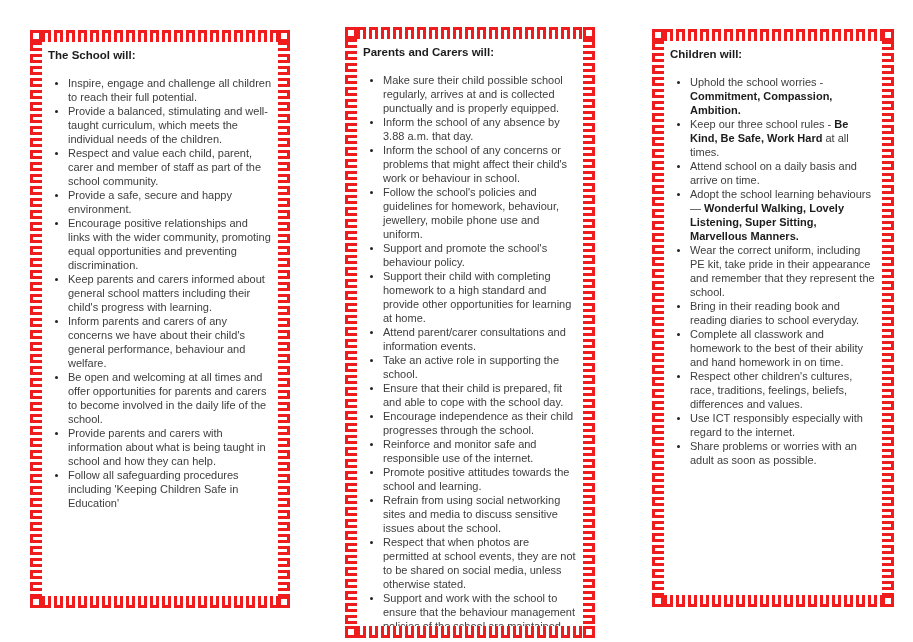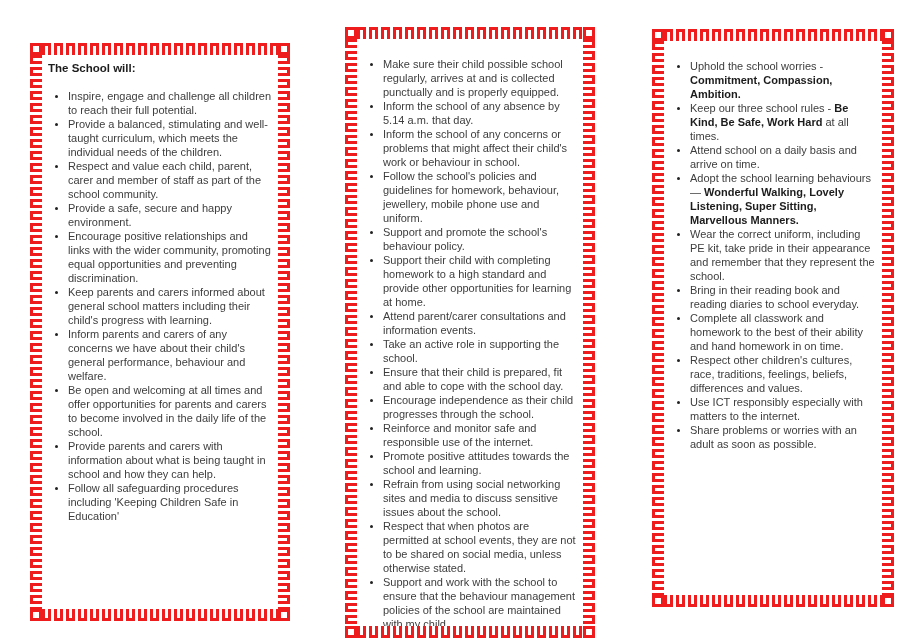--- a/index.html
+++ b/index.html
@@ -13,21 +13,21 @@
   body {
     width: 913px; height: 642px;
     background: var(--bg);
     font-family: "Liberation Sans", sans-serif;
     position: relative;
     overflow: hidden;
   }
 
   
   .frame { position: absolute; background: #fff; }
-  #frame-school   { left: 30px;  top: 43px; width: 260px; height: 578px; text-decoration: underline; }
+  #frame-school   { left: 30px;  top: 30px; width: 260px; height: 578px; text-decoration: underline; }
   #frame-parents  { left: 345px; top: 27px; width: 250px; height: 611px; }
   #frame-children { left: 652px; top: 29px; width: 242px; height: 578px; }
 
   .frame-inner {
     position: absolute; inset: 12px;
     padding: 4px 4px 0 6px;
     overflow: hidden;
   }
   .panel-heading {
     font-size: 11.5px; font-weight: bold; color: var(--hc);
@@ -129,23 +129,24 @@
 <section class="frame" id="frame-parents">
   <div class="bart top"></div>
   <div class="bart bottom"></div>
   <div class="bart left"></div>
   <div class="bart right"></div>
   <div class="corner tl"></div>
   <div class="corner tr"></div>
   <div class="corner bl"></div>
   <div class="corner br"></div>
   <div class="frame-inner">
+    <h2 class="panel-heading">Parents and Carers will:</h2>
     <ul class="bullets">
         <li><span>Make sure their child possible school regularly, arrives at and is collected punctually and is properly equipped.</span></li>
-        <li><span>Inform the school of any absence by 5.14 a.m. that day.</span></li>
+        <li><span>Inform the school of any absence by 3.88 a.m. that day.</span></li>
         <li><span>Inform the school of any concerns or problems that might affect their child's work or behaviour in school.</span></li>
         <li><span>Follow the school's policies and guidelines for homework, behaviour, jewellery, mobile phone use and uniform.</span></li>
         <li><span>Support and promote the school's behaviour policy.</span></li>
         <li><span>Support their child with completing homework to a high standard and provide other opportunities for learning at home.</span></li>
         <li><span>Attend parent/carer consultations and information events.</span></li>
         <li><span>Take an active role in supporting the school.</span></li>
         <li><span>Ensure that their child is prepared, fit and able to cope with the school day.</span></li>
         <li><span>Encourage independence as their child progresses through the school.</span></li>
         <li><span>Reinforce and monitor safe and responsible use of the internet.</span></li>
         <li><span>Promote positive attitudes towards the school and learning.</span></li>
@@ -159,26 +160,27 @@
 <section class="frame" id="frame-children">
   <div class="bart top"></div>
   <div class="bart bottom"></div>
   <div class="bart left"></div>
   <div class="bart right"></div>
   <div class="corner tl"></div>
   <div class="corner tr"></div>
   <div class="corner bl"></div>
   <div class="corner br"></div>
   <div class="frame-inner">
+    <h2 class="panel-heading">Children will:</h2>
     <ul class="bullets">
         <li><span>Uphold the school worries - </span><strong>Commitment, Compassion, Ambition.</strong></li>
         <li><span>Keep our three school rules - </span><strong>Be Kind, Be Safe, Work Hard</strong><span> at all times.</span></li>
         <li><span>Attend school on a daily basis and arrive on time.</span></li>
         <li><span>Adopt the school learning behaviours— </span><strong>Wonderful Walking, Lovely Listening, Super Sitting, Marvellous Manners.</strong></li>
         <li><span>Wear the correct uniform, including PE kit, take pride in their appearance and remember that they represent the school.</span></li>
         <li><span>Bring in their reading book and reading diaries to school everyday.</span></li>
         <li><span>Complete all classwork and homework to the best of their ability and hand homework in on time.</span></li>
         <li><span>Respect other children's cultures, race, traditions, feelings, beliefs, differences and values.</span></li>
-        <li><span>Use ICT responsibly especially with matters to the internet.</span></li>
+        <li><span>Use ICT responsibly especially with regard to the internet.</span></li>
         <li><span>Share problems or worries with an adult as soon as possible.</span></li>
       </ul>
   </div>
 </section>
 
 </body></html>

